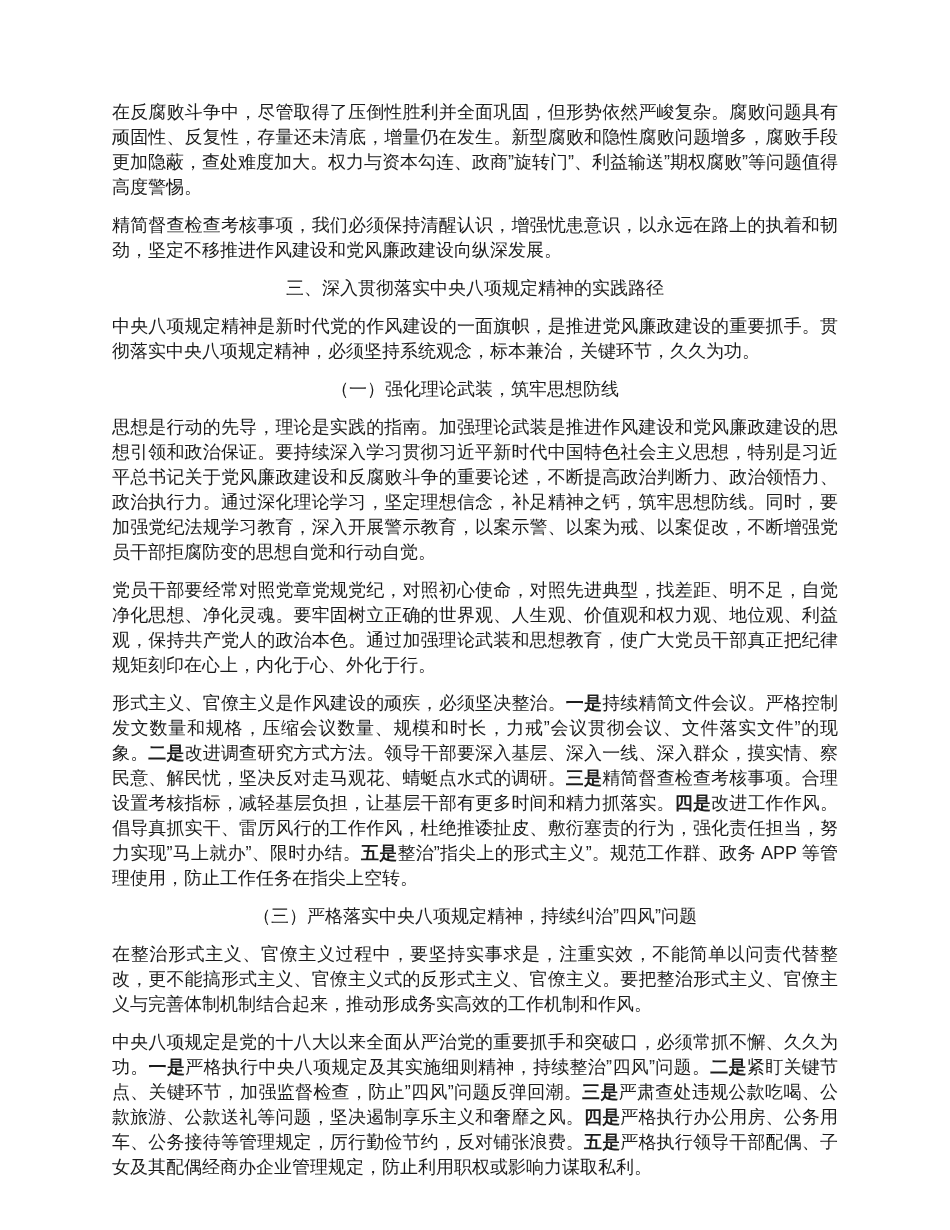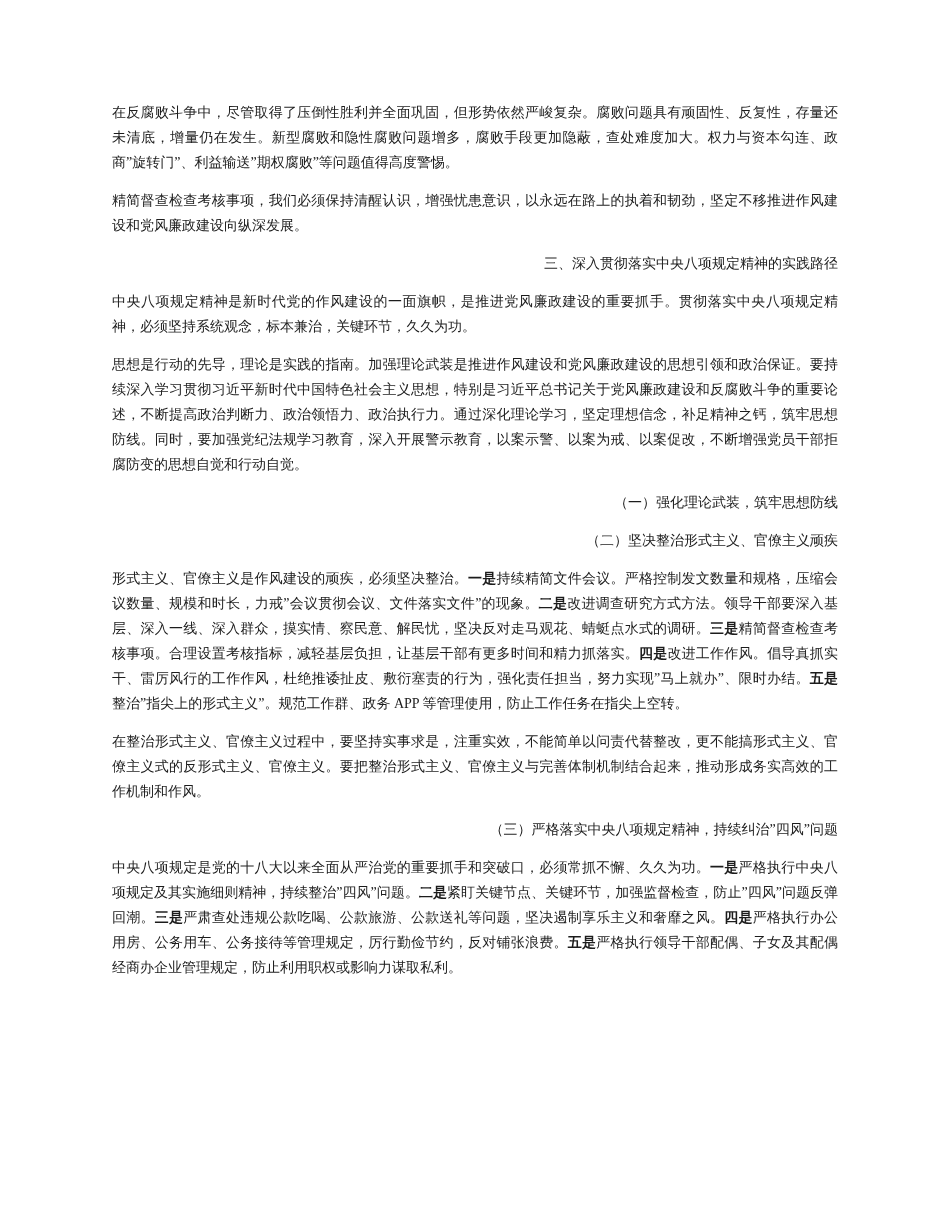--- a/index.html
+++ b/index.html
@@ -10,49 +10,49 @@
   .page {
     position: relative;
     width: 950px;
     height: 1230px;
     background: #ffffff;
     box-sizing: border-box;
     padding: 100px 112px 0 112px;
     overflow: hidden;
   }
   .doc-body {
-    font-family: Liberation Serif, serif;
-    font-size: 14px;
+    font-family: Liberation Sans, sans-serif;
+    font-size: 18px;
     line-height: 25px;
     color: #1c1c1c;
   }
   .doc-body p.block {
     margin: 0 0 13px 0;
     text-align: justify;
     text-justify: inter-ideograph;
     word-break: break-all;
   }
   .doc-body p.heading {
     margin: 0 0 13px 0;
-    text-align: right;
+    text-align: center;
   }
   .doc-body span.bold {
     font-weight: 700;
   }
 </style>
 </head>
 <body>
 
 <div class="page">
   <div class="doc-body">
       <p class="block paragraph"><span class="">在反腐败斗争中，尽管取得了压倒性胜利并全面巩固，但形势依然严峻复杂。腐败问题具有顽固性、反复性，存量还未清底，增量仍在发生。新型腐败和隐性腐败问题增多，腐败手段更加隐蔽，查处难度加大。权力与资本勾连、政商”旋转门”、利益输送”期权腐败”等问题值得高度警惕。</span></p>
       <p class="block paragraph"><span class="">精简督查检查考核事项，我们必须保持清醒认识，增强忧患意识，以永远在路上的执着和韧劲，坚定不移推进作风建设和党风廉政建设向纵深发展。</span></p>
       <p class="block heading"><span class="">三、深入贯彻落实中央八项规定精神的实践路径</span></p>
       <p class="block paragraph"><span class="">中央八项规定精神是新时代党的作风建设的一面旗帜，是推进党风廉政建设的重要抓手。贯彻落实中央八项规定精神，必须坚持系统观念，标本兼治，关键环节，久久为功。</span></p>
+      <p class="block heading"><span class="">（一）强化理论武装，筑牢思想防线</span></p>
       <p class="block paragraph"><span class="">思想是行动的先导，理论是实践的指南。加强理论武装是推进作风建设和党风廉政建设的思想引领和政治保证。要持续深入学习贯彻习近平新时代中国特色社会主义思想，特别是习近平总书记关于党风廉政建设和反腐败斗争的重要论述，不断提高政治判断力、政治领悟力、政治执行力。通过深化理论学习，坚定理想信念，补足精神之钙，筑牢思想防线。同时，要加强党纪法规学习教育，深入开展警示教育，以案示警、以案为戒、以案促改，不断增强党员干部拒腐防变的思想自觉和行动自觉。</span></p>
-      <p class="block heading"><span class="">（一）强化理论武装，筑牢思想防线</span></p>
-      <p class="block heading"><span class="">（二）坚决整治形式主义、官僚主义顽疾</span></p>
+      <p class="block paragraph"><span class="">党员干部要经常对照党章党规党纪，对照初心使命，对照先进典型，找差距、明不足，自觉净化思想、净化灵魂。要牢固树立正确的世界观、人生观、价值观和权力观、地位观、利益观，保持共产党人的政治本色。通过加强理论武装和思想教育，使广大党员干部真正把纪律规矩刻印在心上，内化于心、外化于行。</span></p>
       <p class="block paragraph"><span class="">形式主义、官僚主义是作风建设的顽疾，必须坚决整治。</span><span class="bold">一是</span><span class="">持续精简文件会议。严格控制发文数量和规格，压缩会议数量、规模和时长，力戒”会议贯彻会议、文件落实文件”的现象。</span><span class="bold">二是</span><span class="">改进调查研究方式方法。领导干部要深入基层、深入一线、深入群众，摸实情、察民意、解民忧，坚决反对走马观花、蜻蜓点水式的调研。</span><span class="bold">三是</span><span class="">精简督查检查考核事项。合理设置考核指标，减轻基层负担，让基层干部有更多时间和精力抓落实。</span><span class="bold">四是</span><span class="">改进工作作风。倡导真抓实干、雷厉风行的工作作风，杜绝推诿扯皮、敷衍塞责的行为，强化责任担当，努力实现”马上就办”、限时办结。</span><span class="bold">五是</span><span class="">整治”指尖上的形式主义”。规范工作群、政务 APP 等管理使用，防止工作任务在指尖上空转。</span></p>
+      <p class="block heading"><span class="">（三）严格落实中央八项规定精神，持续纠治”四风”问题</span></p>
       <p class="block paragraph"><span class="">在整治形式主义、官僚主义过程中，要坚持实事求是，注重实效，不能简单以问责代替整改，更不能搞形式主义、官僚主义式的反形式主义、官僚主义。要把整治形式主义、官僚主义与完善体制机制结合起来，推动形成务实高效的工作机制和作风。</span></p>
-      <p class="block heading"><span class="">（三）严格落实中央八项规定精神，持续纠治”四风”问题</span></p>
       <p class="block paragraph"><span class="">中央八项规定是党的十八大以来全面从严治党的重要抓手和突破口，必须常抓不懈、久久为功。</span><span class="bold">一是</span><span class="">严格执行中央八项规定及其实施细则精神，持续整治”四风”问题。</span><span class="bold">二是</span><span class="">紧盯关键节点、关键环节，加强监督检查，防止”四风”问题反弹回潮。</span><span class="bold">三是</span><span class="">严肃查处违规公款吃喝、公款旅游、公款送礼等问题，坚决遏制享乐主义和奢靡之风。</span><span class="bold">四是</span><span class="">严格执行办公用房、公务用车、公务接待等管理规定，厉行勤俭节约，反对铺张浪费。</span><span class="bold">五是</span><span class="">严格执行领导干部配偶、子女及其配偶经商办企业管理规定，防止利用职权或影响力谋取私利。</span></p>
     </div>
 </div>
 
 </body></html>

